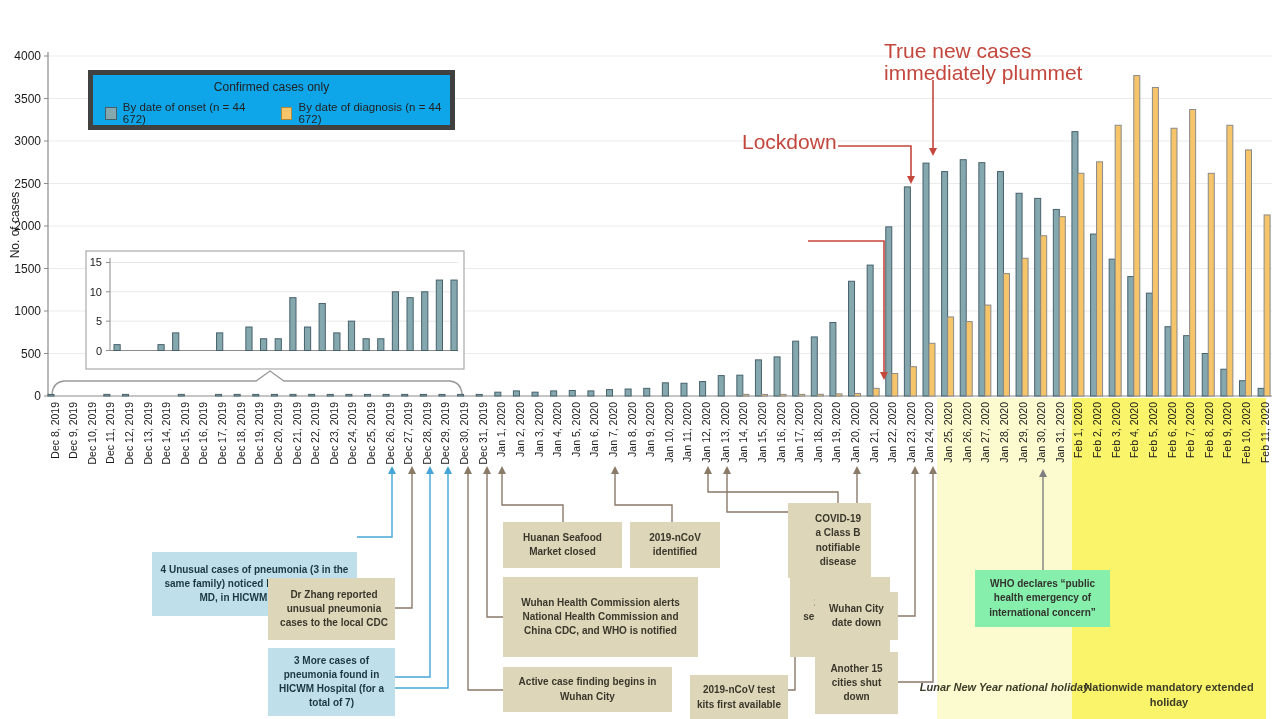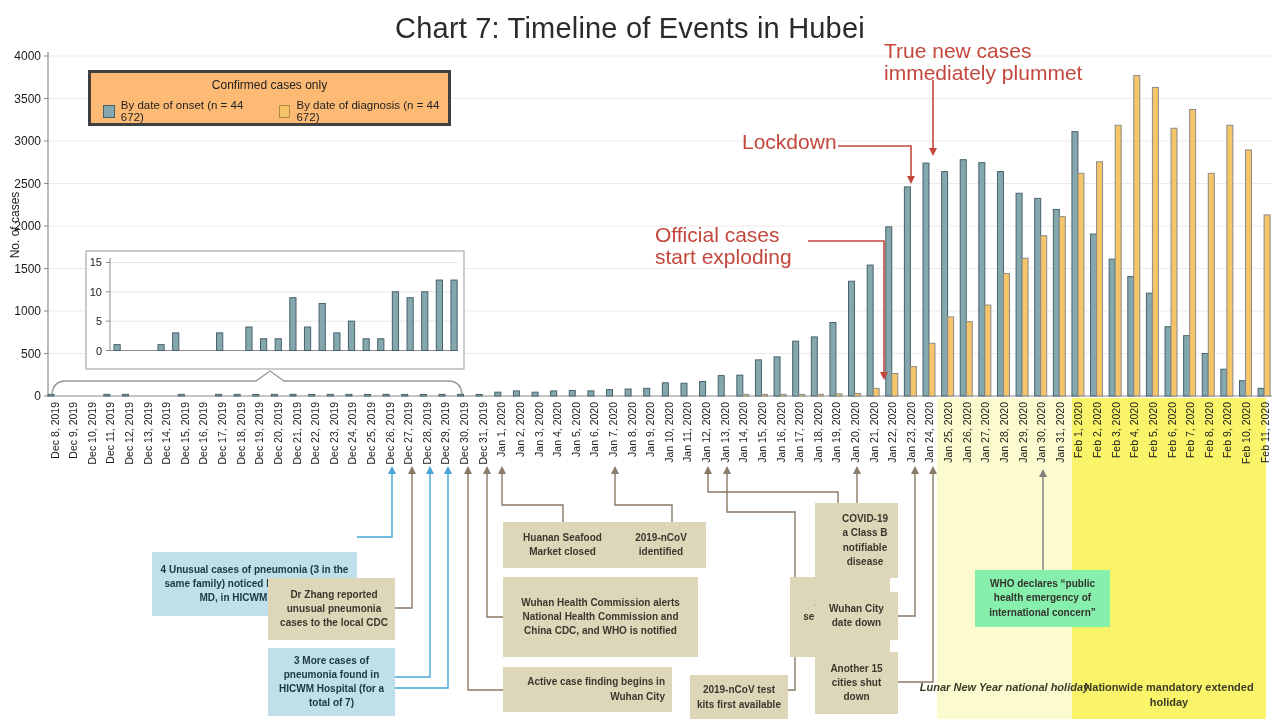--- a/index.html
+++ b/index.html
@@ -4,21 +4,21 @@
 <style>
   html,body{margin:0;padding:0;background:#fff;}
   .stage{position:relative;width:1280px;height:719px;background:#fff;
          font-family:"Liberation Sans",sans-serif;overflow:hidden;}
   .stage svg{position:absolute;left:0;top:0;}
   .abs{position:absolute;}
   .chart-title{left:0;top:12px;width:1260px;text-align:center;font-size:29px;
                color:#2b2b2b;letter-spacing:.2px;}
   .y-label{left:-30px;top:218px;width:90px;text-align:center;font-size:12px;color:#222;
            transform:rotate(-90deg);}
-  .legend{left:88px;top:70px;width:357px;height:50px;border:3px solid #404040;background:#fdba74;
+  .legend{left:88px;top:70px;width:357px;height:50px;border:5px solid #404040;background:#0ea5e9;
           font-size:11.5px;color:#222;}
   .legend-title{position:absolute;left:0;top:5px;width:100%;text-align:center;font-size:12px;}
   .legend-row{position:absolute;left:12px;top:26px;display:flex;align-items:center;gap:6px;}
   .swatch{width:13px;height:13px;display:inline-block;box-sizing:border-box;}
   .ann{color:#c3473d;font-size:21px;line-height:1.06;white-space:pre;}
   .ann-lockdown{left:742px;top:131px;}
   .ann-official{left:655px;top:224px;}
   .ann-plummet{left:884px;top:40px;}
   .event-box{position:absolute;box-sizing:border-box;display:flex;align-items:center;
              justify-content:center;text-align:center;padding:3px 7px;font-size:10px;
@@ -283,50 +283,47 @@
       <polyline points="1043,570 1043,477" fill="none" stroke="#7f7f7f" stroke-width="1.4"></polyline>
       <polygon points="1039,477 1047,477 1043,469" fill="#7f7f7f"></polygon>
       <polyline points="838,146 911,146 911,176" fill="none" stroke="#c3473d" stroke-width="1.6"></polyline>
       <polygon points="907,176 915,176 911,184" fill="#c3473d"></polygon>
       <polyline points="808,241 884,241 884,372" fill="none" stroke="#c3473d" stroke-width="1.6"></polyline>
       <polygon points="880,372 888,372 884,380" fill="#c3473d"></polygon>
       <polyline points="933,80 933,148" fill="none" stroke="#c3473d" stroke-width="1.6"></polyline>
       <polygon points="929,148 937,148 933,156" fill="#c3473d"></polygon>
     </svg>
 
-  <div class="abs chart-title">Chart 7: Timeline of Events in Hubei</div>
   <div class="abs y-label">No. of cases</div>
 
   <div class="abs legend">
     <div class="legend-title">Confirmed cases only</div>
     <div class="legend-row">
       <span class="swatch" id="sw-onset" style="background: rgb(133, 168, 174); border: 1px solid rgb(71, 97, 107);"></span>
       <span>By date of onset (n = 44 672)</span>
       <span style="width:14px"></span>
       <span class="swatch" id="sw-diag" style="background: rgb(246, 196, 105); border: 1px solid rgb(176, 139, 62);"></span>
       <span>By date of diagnosis (n = 44 672)</span>
     </div>
   </div>
 
   <div class="abs ann ann-lockdown">Lockdown</div>
-  <div class="abs ann ann-official">Official cases
-start exploding</div>
   <div class="abs ann ann-plummet">True new cases
 immediately plummet</div>
 
   <div id="overlays">
       <div class="event-box event-blue" style="left: 152px; top: 504px; width: 205px; height: 64px; margin-top: 48px;">4 Unusual cases of pneumonia (3 in the same family) noticed by Jixian Zhang, MD, in HICWM Hospital</div>
       <div class="event-box event-tan" style="left: 268px; top: 578px; width: 127px; height: 62px; padding-left: 12px;">Dr Zhang reported unusual pneumonia cases to the local CDC</div>
       <div class="event-box event-blue" style="left: 268px; top: 648px; width: 127px; height: 68px;">3 More cases of pneumonia found in HICWM Hospital (for a total of 7)</div>
       <div class="event-box event-tan" style="left: 503px; top: 522px; width: 119px; height: 46px;">Huanan Seafood Market closed</div>
       <div class="event-box event-tan" style="left: 503px; top: 577px; width: 195px; height: 80px;">Wuhan Health Commission alerts National Health Commission and China CDC, and WHO is notified</div>
-      <div class="event-box event-tan" style="left: 503px; top: 667px; width: 169px; height: 45px; text-align: right;">Active case finding begins in Wuhan City</div>
-      <div class="event-box event-tan" style="left: 616px; top: 522px; width: 90px; height: 46px;">2019-nCoV identified</div>
+      <div class="event-box event-tan" style="left: 503px; top: 667px; width: 169px; height: 45px;">Active case finding begins in Wuhan City</div>
+      <div class="event-box event-tan" style="left: 630px; top: 522px; width: 90px; height: 46px;">2019-nCoV identified</div>
       <div class="event-box event-tan" style="left: 790px; top: 577px; width: 100px; height: 80px;">2019-nCoV sequences first shared</div>
       <div class="event-box event-tan" style="left: 690px; top: 667px; width: 98px; height: 45px; margin-top: 8px;">2019-nCoV test kits first available</div>
-      <div class="event-box event-tan" style="left: 815px; top: 503px; width: 83px; height: 75px; padding-left: 24px;">COVID-19 a Class B notifiable disease</div>
+      <div class="event-box event-tan" style="left: 788px; top: 503px; width: 83px; height: 75px; padding-left: 24px;">COVID-19 a Class B notifiable disease</div>
       <div class="event-box event-tan" style="left: 815px; top: 592px; width: 83px; height: 48px;">Wuhan City date down</div>
       <div class="event-box event-tan" style="left: 815px; top: 652px; width: 83px; height: 62px;">Another 15 cities shut down</div>
       <div class="event-box event-gray" style="left: 975px; top: 570px; width: 135px; height: 57px;">WHO declares “public health emergency of international concern”</div>
       <div class="band-label" style="left: 919.5px; top: 680px; font-style: italic;">Lunar New Year national holiday</div>
       <div class="band-label" style="left: 1084px; top: 680px;">Nationwide mandatory extended holiday</div>
     </div>
 </div>
 
 </body></html>

